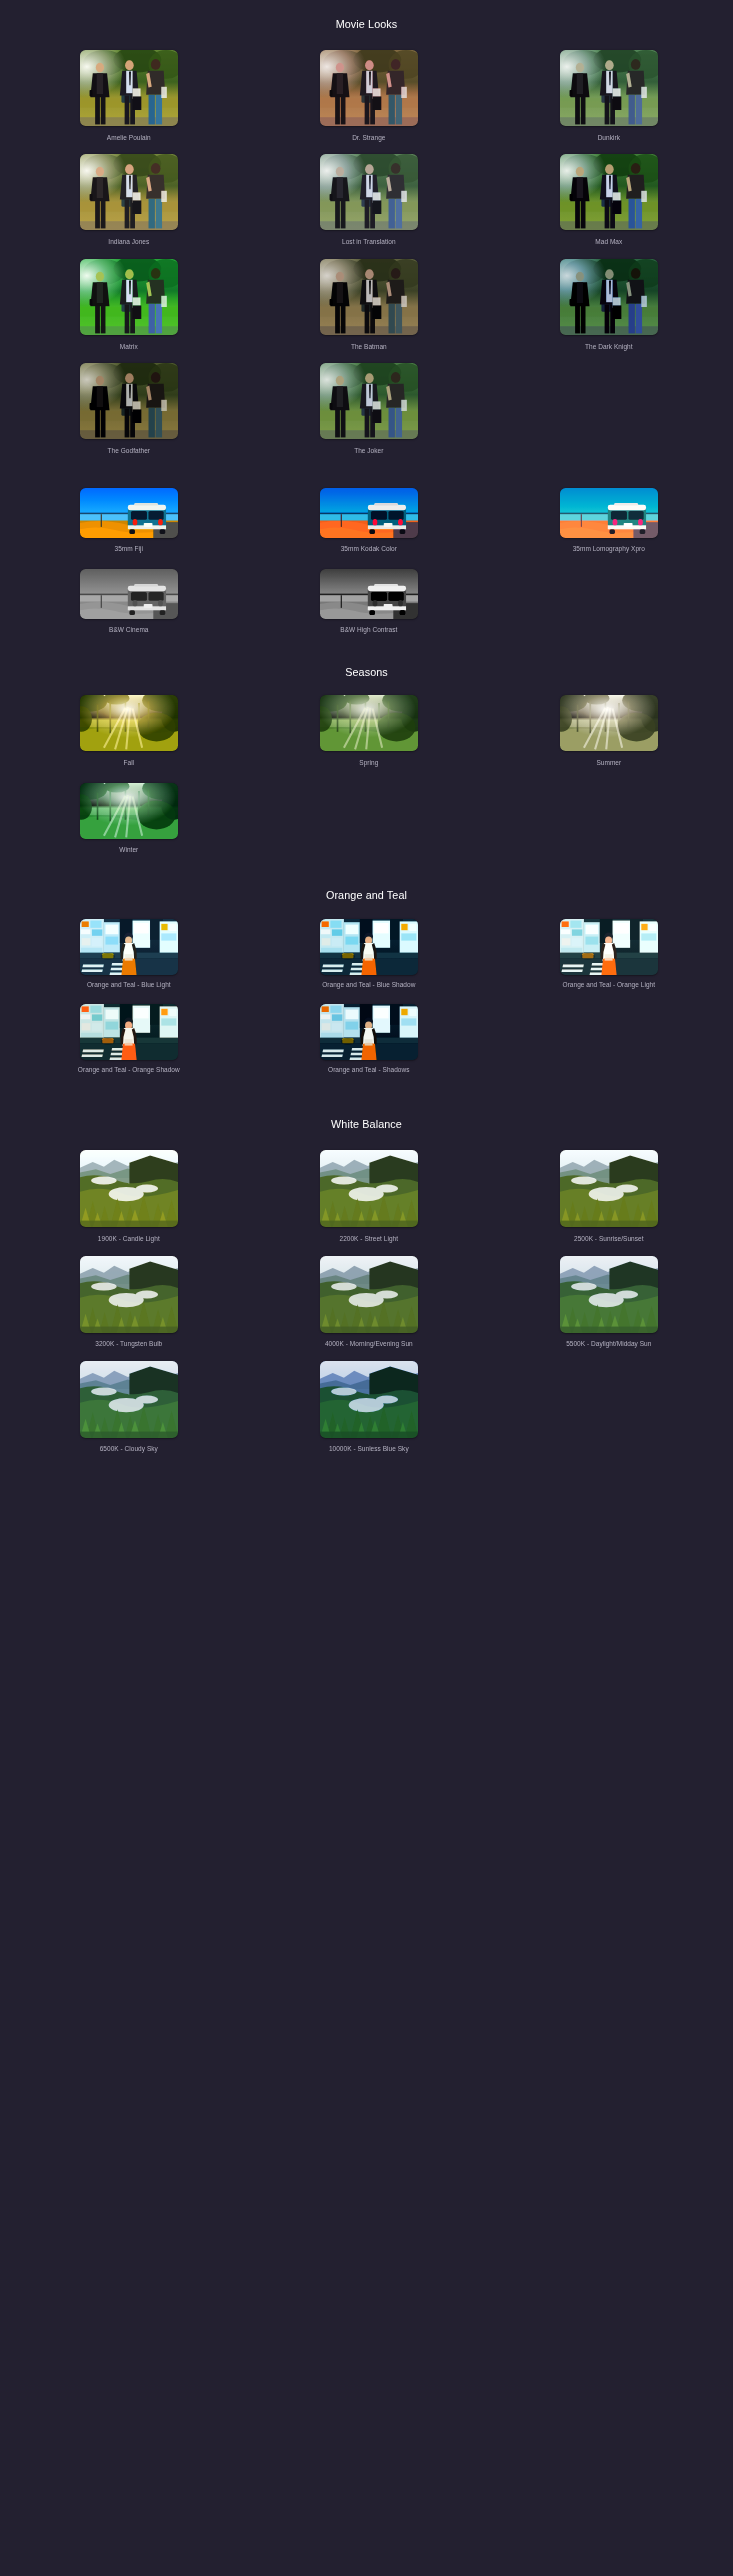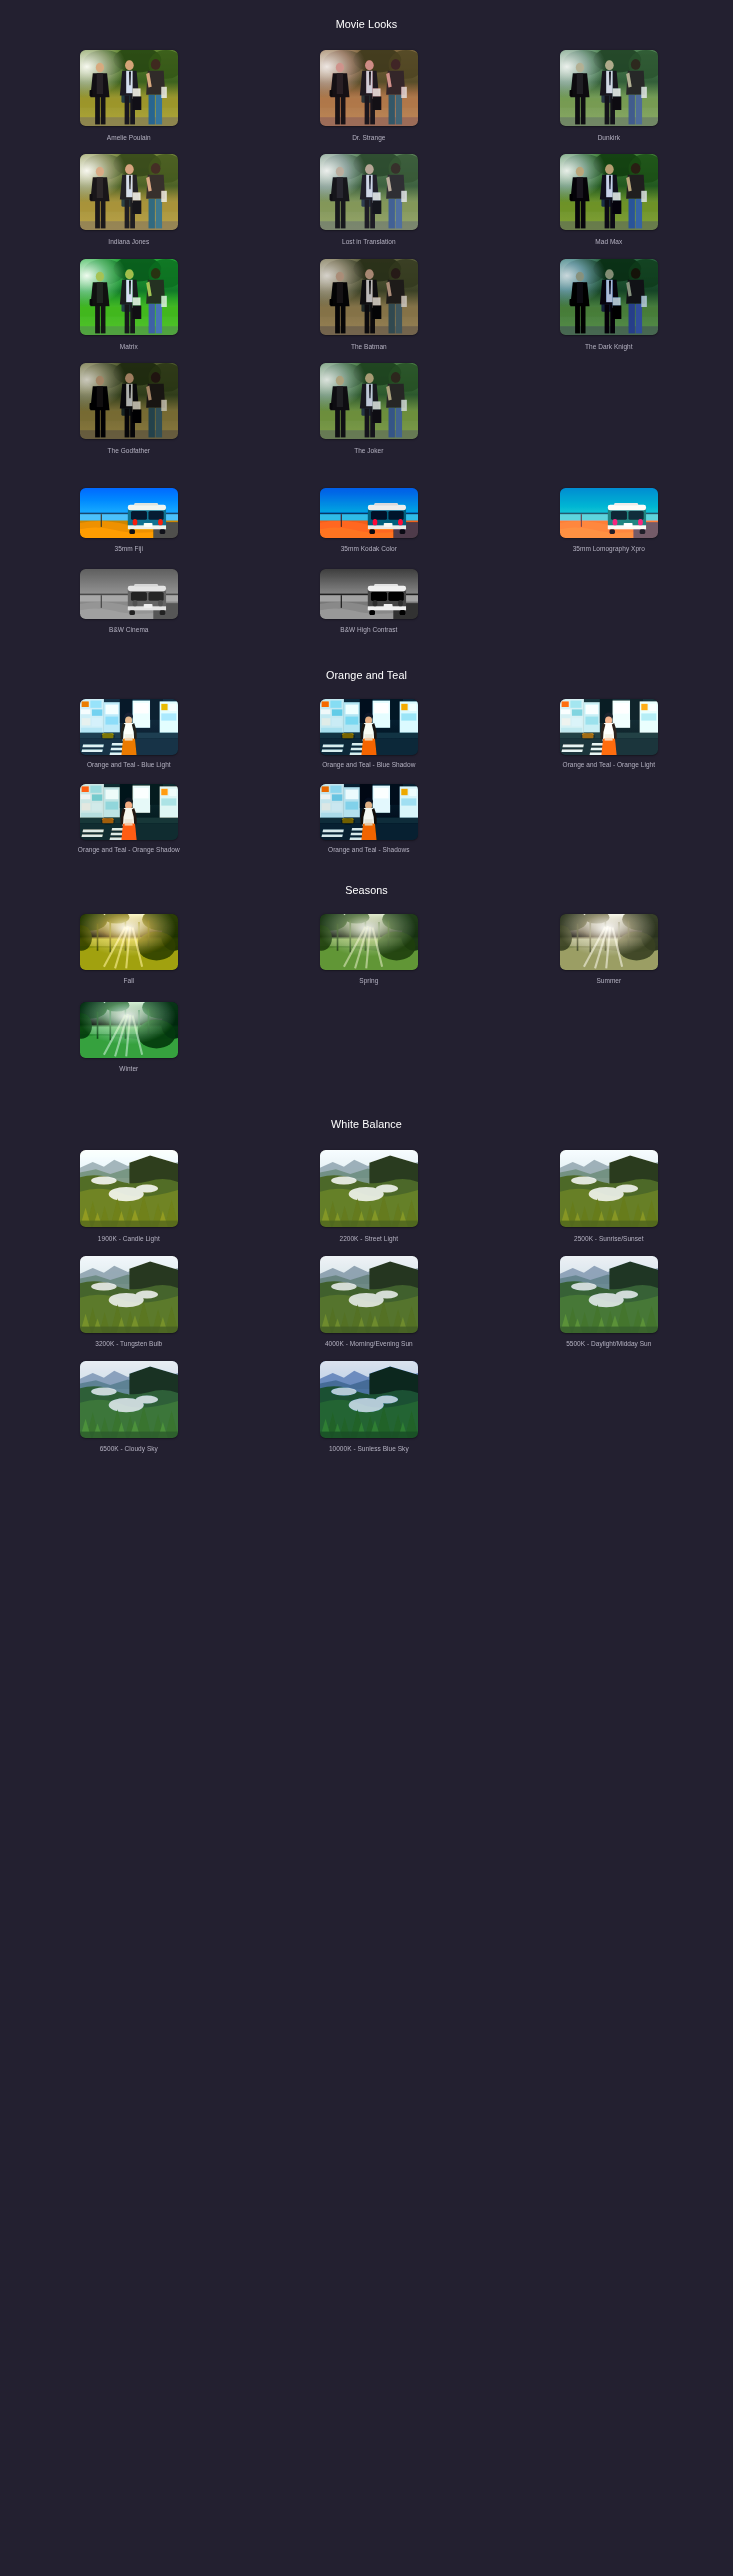--- a/index.html
+++ b/index.html
@@ -952,20 +952,226 @@
  <rect x="26" y="33" width="1.5" height="16" fill="#4b4034"></rect>
 </svg>
             </div>
             <div class="tint" style="background: rgba(0, 0, 0, 0.06); mix-blend-mode: normal;"></div>
           </div>
           <div class="caption">B&amp;W High Contrast</div>
         </div>
       </div>
   </section>
 
+  <section class="section" id="sec-season">
+    <h2 class="section-title">Seasons</h2>
+    <div class="grid">
+        <div class="cell">
+          <div class="thumb-wrap">
+            <div class="thumb" style="filter: saturate(1.5) brightness(1.02) contrast(1.05) hue-rotate(-14deg);">
+<svg viewBox="0 0 123 70" preserveAspectRatio="none" xmlns="http://www.w3.org/2000/svg">
+ <defs>
+  <linearGradient id="fg3_0" x1="0" y1="0" x2="0" y2="1">
+   <stop offset="0" stop-color="#dfe9d6"></stop>
+                    <stop offset="0.4" stop-color="#8fa martin"></stop>
+   <stop offset="0.45" stop-color="#93a861"></stop>
+                    <stop offset="1" stop-color="#48642c"></stop>
+                  </linearGradient>
+  <radialGradient id="fr3_0" cx="0.48" cy="0.26" r="0.5">
+   <stop offset="0" stop-color="#ffffff" stop-opacity="0.92"></stop>
+   <stop offset="0.5" stop-color="#fff6cf" stop-opacity="0.35"></stop>
+   <stop offset="1" stop-color="#ffffff" stop-opacity="0"></stop>
+                  </radialGradient>
+ </defs>
+ <rect width="123" height="70" fill="url(#fg3_0)"></rect>
+ <rect x="0" y="40" width="123" height="30" fill="#5d7a33"></rect>
+ <path d="M0 44 q30 -5 62 1 q32 6 61 -2 v27 H0 z" fill="#6e8c3c"></path>
+ <g fill="#1b2e12" opacity="0.95">
+  <ellipse cx="12" cy="8" rx="22" ry="13"></ellipse>
+  <ellipse cx="104" cy="7" rx="26" ry="14"></ellipse>
+  <ellipse cx="118" cy="28" rx="16" ry="18"></ellipse>
+  <ellipse cx="46" cy="4" rx="16" ry="8"></ellipse>
+ </g>
+ <g fill="#24380f" opacity="0.9">
+  <ellipse cx="2" cy="30" rx="13" ry="16"></ellipse>
+  <ellipse cx="96" cy="40" rx="24" ry="18"></ellipse>
+ </g>
+ <g stroke="#2a3c16" stroke-width="2.1" opacity="0.9">
+  <line x1="22" y1="12" x2="22" y2="46"></line>
+                  <line x1="38" y1="8" x2="38" y2="48"></line>
+  <line x1="57" y1="6" x2="57" y2="46"></line>
+                  <line x1="74" y1="10" x2="74" y2="44"></line>
+  <line x1="86" y1="8" x2="86" y2="42"></line>
+ </g>
+ <rect width="123" height="70" fill="url(#fr3_0)"></rect>
+ <g stroke="#fffbe2" stroke-width="2.6" opacity="0.5">
+  <line x1="57" y1="16" x2="30" y2="66"></line>
+                  <line x1="60" y1="15" x2="44" y2="68"></line>
+  <line x1="63" y1="16" x2="58" y2="68"></line>
+                  <line x1="66" y1="17" x2="78" y2="66"></line>
+ </g>
+</svg>
+            </div>
+            <div class="tint" style="background: rgba(235, 200, 40, 0.3); mix-blend-mode: overlay;"></div>
+          </div>
+          <div class="caption">Fall</div>
+        </div>
+        <div class="cell">
+          <div class="thumb-wrap">
+            <div class="thumb" style="filter: saturate(1.1) brightness(0.98) contrast(1) hue-rotate(6deg);">
+<svg viewBox="0 0 123 70" preserveAspectRatio="none" xmlns="http://www.w3.org/2000/svg">
+ <defs>
+  <linearGradient id="fg3_1" x1="0" y1="0" x2="0" y2="1">
+   <stop offset="0" stop-color="#dfe9d6"></stop>
+                    <stop offset="0.4" stop-color="#8fa martin"></stop>
+   <stop offset="0.45" stop-color="#93a861"></stop>
+                    <stop offset="1" stop-color="#48642c"></stop>
+                  </linearGradient>
+  <radialGradient id="fr3_1" cx="0.48" cy="0.26" r="0.5">
+   <stop offset="0" stop-color="#ffffff" stop-opacity="0.92"></stop>
+   <stop offset="0.5" stop-color="#fff6cf" stop-opacity="0.35"></stop>
+   <stop offset="1" stop-color="#ffffff" stop-opacity="0"></stop>
+                  </radialGradient>
+ </defs>
+ <rect width="123" height="70" fill="url(#fg3_1)"></rect>
+ <rect x="0" y="40" width="123" height="30" fill="#5d7a33"></rect>
+ <path d="M0 44 q30 -5 62 1 q32 6 61 -2 v27 H0 z" fill="#6e8c3c"></path>
+ <g fill="#1b2e12" opacity="0.95">
+  <ellipse cx="12" cy="8" rx="22" ry="13"></ellipse>
+  <ellipse cx="104" cy="7" rx="26" ry="14"></ellipse>
+  <ellipse cx="118" cy="28" rx="16" ry="18"></ellipse>
+  <ellipse cx="46" cy="4" rx="16" ry="8"></ellipse>
+ </g>
+ <g fill="#24380f" opacity="0.9">
+  <ellipse cx="2" cy="30" rx="13" ry="16"></ellipse>
+  <ellipse cx="96" cy="40" rx="24" ry="18"></ellipse>
+ </g>
+ <g stroke="#2a3c16" stroke-width="2.1" opacity="0.9">
+  <line x1="22" y1="12" x2="22" y2="46"></line>
+                  <line x1="38" y1="8" x2="38" y2="48"></line>
+  <line x1="57" y1="6" x2="57" y2="46"></line>
+                  <line x1="74" y1="10" x2="74" y2="44"></line>
+  <line x1="86" y1="8" x2="86" y2="42"></line>
+ </g>
+ <rect width="123" height="70" fill="url(#fr3_1)"></rect>
+ <g stroke="#fffbe2" stroke-width="2.6" opacity="0.5">
+  <line x1="57" y1="16" x2="30" y2="66"></line>
+                  <line x1="60" y1="15" x2="44" y2="68"></line>
+  <line x1="63" y1="16" x2="58" y2="68"></line>
+                  <line x1="66" y1="17" x2="78" y2="66"></line>
+ </g>
+</svg>
+            </div>
+            <div class="tint" style="background: rgba(110, 200, 110, 0.16); mix-blend-mode: overlay;"></div>
+          </div>
+          <div class="caption">Spring</div>
+        </div>
+        <div class="cell">
+          <div class="thumb-wrap">
+            <div class="thumb" style="filter: saturate(0.55) brightness(1.05) contrast(1) hue-rotate(-6deg);">
+<svg viewBox="0 0 123 70" preserveAspectRatio="none" xmlns="http://www.w3.org/2000/svg">
+ <defs>
+  <linearGradient id="fg3_2" x1="0" y1="0" x2="0" y2="1">
+   <stop offset="0" stop-color="#dfe9d6"></stop>
+                    <stop offset="0.4" stop-color="#8fa martin"></stop>
+   <stop offset="0.45" stop-color="#93a861"></stop>
+                    <stop offset="1" stop-color="#48642c"></stop>
+                  </linearGradient>
+  <radialGradient id="fr3_2" cx="0.48" cy="0.26" r="0.5">
+   <stop offset="0" stop-color="#ffffff" stop-opacity="0.92"></stop>
+   <stop offset="0.5" stop-color="#fff6cf" stop-opacity="0.35"></stop>
+   <stop offset="1" stop-color="#ffffff" stop-opacity="0"></stop>
+                  </radialGradient>
+ </defs>
+ <rect width="123" height="70" fill="url(#fg3_2)"></rect>
+ <rect x="0" y="40" width="123" height="30" fill="#5d7a33"></rect>
+ <path d="M0 44 q30 -5 62 1 q32 6 61 -2 v27 H0 z" fill="#6e8c3c"></path>
+ <g fill="#1b2e12" opacity="0.95">
+  <ellipse cx="12" cy="8" rx="22" ry="13"></ellipse>
+  <ellipse cx="104" cy="7" rx="26" ry="14"></ellipse>
+  <ellipse cx="118" cy="28" rx="16" ry="18"></ellipse>
+  <ellipse cx="46" cy="4" rx="16" ry="8"></ellipse>
+ </g>
+ <g fill="#24380f" opacity="0.9">
+  <ellipse cx="2" cy="30" rx="13" ry="16"></ellipse>
+  <ellipse cx="96" cy="40" rx="24" ry="18"></ellipse>
+ </g>
+ <g stroke="#2a3c16" stroke-width="2.1" opacity="0.9">
+  <line x1="22" y1="12" x2="22" y2="46"></line>
+                  <line x1="38" y1="8" x2="38" y2="48"></line>
+  <line x1="57" y1="6" x2="57" y2="46"></line>
+                  <line x1="74" y1="10" x2="74" y2="44"></line>
+  <line x1="86" y1="8" x2="86" y2="42"></line>
+ </g>
+ <rect width="123" height="70" fill="url(#fr3_2)"></rect>
+ <g stroke="#fffbe2" stroke-width="2.6" opacity="0.5">
+  <line x1="57" y1="16" x2="30" y2="66"></line>
+                  <line x1="60" y1="15" x2="44" y2="68"></line>
+  <line x1="63" y1="16" x2="58" y2="68"></line>
+                  <line x1="66" y1="17" x2="78" y2="66"></line>
+ </g>
+</svg>
+            </div>
+            <div class="tint" style="background: rgba(230, 205, 160, 0.26); mix-blend-mode: overlay;"></div>
+          </div>
+          <div class="caption">Summer</div>
+        </div>
+        <div class="cell">
+          <div class="thumb-wrap">
+            <div class="thumb" style="filter: saturate(1.2) brightness(0.94) contrast(1.12) hue-rotate(30deg);">
+<svg viewBox="0 0 123 70" preserveAspectRatio="none" xmlns="http://www.w3.org/2000/svg">
+ <defs>
+  <linearGradient id="fg3_3" x1="0" y1="0" x2="0" y2="1">
+   <stop offset="0" stop-color="#dfe9d6"></stop>
+                    <stop offset="0.4" stop-color="#8fa martin"></stop>
+   <stop offset="0.45" stop-color="#93a861"></stop>
+                    <stop offset="1" stop-color="#48642c"></stop>
+                  </linearGradient>
+  <radialGradient id="fr3_3" cx="0.48" cy="0.26" r="0.5">
+   <stop offset="0" stop-color="#ffffff" stop-opacity="0.92"></stop>
+   <stop offset="0.5" stop-color="#fff6cf" stop-opacity="0.35"></stop>
+   <stop offset="1" stop-color="#ffffff" stop-opacity="0"></stop>
+                  </radialGradient>
+ </defs>
+ <rect width="123" height="70" fill="url(#fg3_3)"></rect>
+ <rect x="0" y="40" width="123" height="30" fill="#5d7a33"></rect>
+ <path d="M0 44 q30 -5 62 1 q32 6 61 -2 v27 H0 z" fill="#6e8c3c"></path>
+ <g fill="#1b2e12" opacity="0.95">
+  <ellipse cx="12" cy="8" rx="22" ry="13"></ellipse>
+  <ellipse cx="104" cy="7" rx="26" ry="14"></ellipse>
+  <ellipse cx="118" cy="28" rx="16" ry="18"></ellipse>
+  <ellipse cx="46" cy="4" rx="16" ry="8"></ellipse>
+ </g>
+ <g fill="#24380f" opacity="0.9">
+  <ellipse cx="2" cy="30" rx="13" ry="16"></ellipse>
+  <ellipse cx="96" cy="40" rx="24" ry="18"></ellipse>
+ </g>
+ <g stroke="#2a3c16" stroke-width="2.1" opacity="0.9">
+  <line x1="22" y1="12" x2="22" y2="46"></line>
+                  <line x1="38" y1="8" x2="38" y2="48"></line>
+  <line x1="57" y1="6" x2="57" y2="46"></line>
+                  <line x1="74" y1="10" x2="74" y2="44"></line>
+  <line x1="86" y1="8" x2="86" y2="42"></line>
+ </g>
+ <rect width="123" height="70" fill="url(#fr3_3)"></rect>
+ <g stroke="#fffbe2" stroke-width="2.6" opacity="0.5">
+  <line x1="57" y1="16" x2="30" y2="66"></line>
+                  <line x1="60" y1="15" x2="44" y2="68"></line>
+  <line x1="63" y1="16" x2="58" y2="68"></line>
+                  <line x1="66" y1="17" x2="78" y2="66"></line>
+ </g>
+</svg>
+            </div>
+            <div class="tint" style="background: rgba(90, 220, 190, 0.22); mix-blend-mode: overlay;"></div>
+          </div>
+          <div class="caption">Winter</div>
+        </div>
+      </div>
+  </section>
+
   <section class="section" id="sec-ot">
     <h2 class="section-title">Orange and Teal</h2>
     <div class="grid">
         <div class="cell">
           <div class="thumb-wrap">
             <div class="thumb" style="filter: saturate(1.25) brightness(1.05) contrast(1.05) hue-rotate(8deg);">
 <svg viewBox="0 0 123 70" preserveAspectRatio="none" xmlns="http://www.w3.org/2000/svg">
  <defs>
                   <linearGradient id="sg2_0" x1="0" y1="0" x2="0" y2="1">
   <stop offset="0" stop-color="#1a2e38"></stop>
@@ -1278,226 +1484,20 @@
  <ellipse cx="35" cy="47" rx="9" ry="4" fill="#0e1a1f" opacity="0.5"></ellipse>
 </svg>
             </div>
             <div class="tint" style="background: rgba(90, 190, 205, 0.12); mix-blend-mode: overlay;"></div>
           </div>
           <div class="caption">Orange and Teal - Shadows</div>
         </div>
       </div>
   </section>
 
-  <section class="section" id="sec-season">
-    <h2 class="section-title">Seasons</h2>
-    <div class="grid">
-        <div class="cell">
-          <div class="thumb-wrap">
-            <div class="thumb" style="filter: saturate(1.5) brightness(1.02) contrast(1.05) hue-rotate(-14deg);">
-<svg viewBox="0 0 123 70" preserveAspectRatio="none" xmlns="http://www.w3.org/2000/svg">
- <defs>
-  <linearGradient id="fg3_0" x1="0" y1="0" x2="0" y2="1">
-   <stop offset="0" stop-color="#dfe9d6"></stop>
-                    <stop offset="0.4" stop-color="#8fa martin"></stop>
-   <stop offset="0.45" stop-color="#93a861"></stop>
-                    <stop offset="1" stop-color="#48642c"></stop>
-                  </linearGradient>
-  <radialGradient id="fr3_0" cx="0.48" cy="0.26" r="0.5">
-   <stop offset="0" stop-color="#ffffff" stop-opacity="0.92"></stop>
-   <stop offset="0.5" stop-color="#fff6cf" stop-opacity="0.35"></stop>
-   <stop offset="1" stop-color="#ffffff" stop-opacity="0"></stop>
-                  </radialGradient>
- </defs>
- <rect width="123" height="70" fill="url(#fg3_0)"></rect>
- <rect x="0" y="40" width="123" height="30" fill="#5d7a33"></rect>
- <path d="M0 44 q30 -5 62 1 q32 6 61 -2 v27 H0 z" fill="#6e8c3c"></path>
- <g fill="#1b2e12" opacity="0.95">
-  <ellipse cx="12" cy="8" rx="22" ry="13"></ellipse>
-  <ellipse cx="104" cy="7" rx="26" ry="14"></ellipse>
-  <ellipse cx="118" cy="28" rx="16" ry="18"></ellipse>
-  <ellipse cx="46" cy="4" rx="16" ry="8"></ellipse>
- </g>
- <g fill="#24380f" opacity="0.9">
-  <ellipse cx="2" cy="30" rx="13" ry="16"></ellipse>
-  <ellipse cx="96" cy="40" rx="24" ry="18"></ellipse>
- </g>
- <g stroke="#2a3c16" stroke-width="2.1" opacity="0.9">
-  <line x1="22" y1="12" x2="22" y2="46"></line>
-                  <line x1="38" y1="8" x2="38" y2="48"></line>
-  <line x1="57" y1="6" x2="57" y2="46"></line>
-                  <line x1="74" y1="10" x2="74" y2="44"></line>
-  <line x1="86" y1="8" x2="86" y2="42"></line>
- </g>
- <rect width="123" height="70" fill="url(#fr3_0)"></rect>
- <g stroke="#fffbe2" stroke-width="2.6" opacity="0.5">
-  <line x1="57" y1="16" x2="30" y2="66"></line>
-                  <line x1="60" y1="15" x2="44" y2="68"></line>
-  <line x1="63" y1="16" x2="58" y2="68"></line>
-                  <line x1="66" y1="17" x2="78" y2="66"></line>
- </g>
-</svg>
-            </div>
-            <div class="tint" style="background: rgba(235, 200, 40, 0.3); mix-blend-mode: overlay;"></div>
-          </div>
-          <div class="caption">Fall</div>
-        </div>
-        <div class="cell">
-          <div class="thumb-wrap">
-            <div class="thumb" style="filter: saturate(1.1) brightness(0.98) contrast(1) hue-rotate(6deg);">
-<svg viewBox="0 0 123 70" preserveAspectRatio="none" xmlns="http://www.w3.org/2000/svg">
- <defs>
-  <linearGradient id="fg3_1" x1="0" y1="0" x2="0" y2="1">
-   <stop offset="0" stop-color="#dfe9d6"></stop>
-                    <stop offset="0.4" stop-color="#8fa martin"></stop>
-   <stop offset="0.45" stop-color="#93a861"></stop>
-                    <stop offset="1" stop-color="#48642c"></stop>
-                  </linearGradient>
-  <radialGradient id="fr3_1" cx="0.48" cy="0.26" r="0.5">
-   <stop offset="0" stop-color="#ffffff" stop-opacity="0.92"></stop>
-   <stop offset="0.5" stop-color="#fff6cf" stop-opacity="0.35"></stop>
-   <stop offset="1" stop-color="#ffffff" stop-opacity="0"></stop>
-                  </radialGradient>
- </defs>
- <rect width="123" height="70" fill="url(#fg3_1)"></rect>
- <rect x="0" y="40" width="123" height="30" fill="#5d7a33"></rect>
- <path d="M0 44 q30 -5 62 1 q32 6 61 -2 v27 H0 z" fill="#6e8c3c"></path>
- <g fill="#1b2e12" opacity="0.95">
-  <ellipse cx="12" cy="8" rx="22" ry="13"></ellipse>
-  <ellipse cx="104" cy="7" rx="26" ry="14"></ellipse>
-  <ellipse cx="118" cy="28" rx="16" ry="18"></ellipse>
-  <ellipse cx="46" cy="4" rx="16" ry="8"></ellipse>
- </g>
- <g fill="#24380f" opacity="0.9">
-  <ellipse cx="2" cy="30" rx="13" ry="16"></ellipse>
-  <ellipse cx="96" cy="40" rx="24" ry="18"></ellipse>
- </g>
- <g stroke="#2a3c16" stroke-width="2.1" opacity="0.9">
-  <line x1="22" y1="12" x2="22" y2="46"></line>
-                  <line x1="38" y1="8" x2="38" y2="48"></line>
-  <line x1="57" y1="6" x2="57" y2="46"></line>
-                  <line x1="74" y1="10" x2="74" y2="44"></line>
-  <line x1="86" y1="8" x2="86" y2="42"></line>
- </g>
- <rect width="123" height="70" fill="url(#fr3_1)"></rect>
- <g stroke="#fffbe2" stroke-width="2.6" opacity="0.5">
-  <line x1="57" y1="16" x2="30" y2="66"></line>
-                  <line x1="60" y1="15" x2="44" y2="68"></line>
-  <line x1="63" y1="16" x2="58" y2="68"></line>
-                  <line x1="66" y1="17" x2="78" y2="66"></line>
- </g>
-</svg>
-            </div>
-            <div class="tint" style="background: rgba(110, 200, 110, 0.16); mix-blend-mode: overlay;"></div>
-          </div>
-          <div class="caption">Spring</div>
-        </div>
-        <div class="cell">
-          <div class="thumb-wrap">
-            <div class="thumb" style="filter: saturate(0.55) brightness(1.05) contrast(1) hue-rotate(-6deg);">
-<svg viewBox="0 0 123 70" preserveAspectRatio="none" xmlns="http://www.w3.org/2000/svg">
- <defs>
-  <linearGradient id="fg3_2" x1="0" y1="0" x2="0" y2="1">
-   <stop offset="0" stop-color="#dfe9d6"></stop>
-                    <stop offset="0.4" stop-color="#8fa martin"></stop>
-   <stop offset="0.45" stop-color="#93a861"></stop>
-                    <stop offset="1" stop-color="#48642c"></stop>
-                  </linearGradient>
-  <radialGradient id="fr3_2" cx="0.48" cy="0.26" r="0.5">
-   <stop offset="0" stop-color="#ffffff" stop-opacity="0.92"></stop>
-   <stop offset="0.5" stop-color="#fff6cf" stop-opacity="0.35"></stop>
-   <stop offset="1" stop-color="#ffffff" stop-opacity="0"></stop>
-                  </radialGradient>
- </defs>
- <rect width="123" height="70" fill="url(#fg3_2)"></rect>
- <rect x="0" y="40" width="123" height="30" fill="#5d7a33"></rect>
- <path d="M0 44 q30 -5 62 1 q32 6 61 -2 v27 H0 z" fill="#6e8c3c"></path>
- <g fill="#1b2e12" opacity="0.95">
-  <ellipse cx="12" cy="8" rx="22" ry="13"></ellipse>
-  <ellipse cx="104" cy="7" rx="26" ry="14"></ellipse>
-  <ellipse cx="118" cy="28" rx="16" ry="18"></ellipse>
-  <ellipse cx="46" cy="4" rx="16" ry="8"></ellipse>
- </g>
- <g fill="#24380f" opacity="0.9">
-  <ellipse cx="2" cy="30" rx="13" ry="16"></ellipse>
-  <ellipse cx="96" cy="40" rx="24" ry="18"></ellipse>
- </g>
- <g stroke="#2a3c16" stroke-width="2.1" opacity="0.9">
-  <line x1="22" y1="12" x2="22" y2="46"></line>
-                  <line x1="38" y1="8" x2="38" y2="48"></line>
-  <line x1="57" y1="6" x2="57" y2="46"></line>
-                  <line x1="74" y1="10" x2="74" y2="44"></line>
-  <line x1="86" y1="8" x2="86" y2="42"></line>
- </g>
- <rect width="123" height="70" fill="url(#fr3_2)"></rect>
- <g stroke="#fffbe2" stroke-width="2.6" opacity="0.5">
-  <line x1="57" y1="16" x2="30" y2="66"></line>
-                  <line x1="60" y1="15" x2="44" y2="68"></line>
-  <line x1="63" y1="16" x2="58" y2="68"></line>
-                  <line x1="66" y1="17" x2="78" y2="66"></line>
- </g>
-</svg>
-            </div>
-            <div class="tint" style="background: rgba(230, 205, 160, 0.26); mix-blend-mode: overlay;"></div>
-          </div>
-          <div class="caption">Summer</div>
-        </div>
-        <div class="cell">
-          <div class="thumb-wrap">
-            <div class="thumb" style="filter: saturate(1.2) brightness(0.94) contrast(1.12) hue-rotate(30deg);">
-<svg viewBox="0 0 123 70" preserveAspectRatio="none" xmlns="http://www.w3.org/2000/svg">
- <defs>
-  <linearGradient id="fg3_3" x1="0" y1="0" x2="0" y2="1">
-   <stop offset="0" stop-color="#dfe9d6"></stop>
-                    <stop offset="0.4" stop-color="#8fa martin"></stop>
-   <stop offset="0.45" stop-color="#93a861"></stop>
-                    <stop offset="1" stop-color="#48642c"></stop>
-                  </linearGradient>
-  <radialGradient id="fr3_3" cx="0.48" cy="0.26" r="0.5">
-   <stop offset="0" stop-color="#ffffff" stop-opacity="0.92"></stop>
-   <stop offset="0.5" stop-color="#fff6cf" stop-opacity="0.35"></stop>
-   <stop offset="1" stop-color="#ffffff" stop-opacity="0"></stop>
-                  </radialGradient>
- </defs>
- <rect width="123" height="70" fill="url(#fg3_3)"></rect>
- <rect x="0" y="40" width="123" height="30" fill="#5d7a33"></rect>
- <path d="M0 44 q30 -5 62 1 q32 6 61 -2 v27 H0 z" fill="#6e8c3c"></path>
- <g fill="#1b2e12" opacity="0.95">
-  <ellipse cx="12" cy="8" rx="22" ry="13"></ellipse>
-  <ellipse cx="104" cy="7" rx="26" ry="14"></ellipse>
-  <ellipse cx="118" cy="28" rx="16" ry="18"></ellipse>
-  <ellipse cx="46" cy="4" rx="16" ry="8"></ellipse>
- </g>
- <g fill="#24380f" opacity="0.9">
-  <ellipse cx="2" cy="30" rx="13" ry="16"></ellipse>
-  <ellipse cx="96" cy="40" rx="24" ry="18"></ellipse>
- </g>
- <g stroke="#2a3c16" stroke-width="2.1" opacity="0.9">
-  <line x1="22" y1="12" x2="22" y2="46"></line>
-                  <line x1="38" y1="8" x2="38" y2="48"></line>
-  <line x1="57" y1="6" x2="57" y2="46"></line>
-                  <line x1="74" y1="10" x2="74" y2="44"></line>
-  <line x1="86" y1="8" x2="86" y2="42"></line>
- </g>
- <rect width="123" height="70" fill="url(#fr3_3)"></rect>
- <g stroke="#fffbe2" stroke-width="2.6" opacity="0.5">
-  <line x1="57" y1="16" x2="30" y2="66"></line>
-                  <line x1="60" y1="15" x2="44" y2="68"></line>
-  <line x1="63" y1="16" x2="58" y2="68"></line>
-                  <line x1="66" y1="17" x2="78" y2="66"></line>
- </g>
-</svg>
-            </div>
-            <div class="tint" style="background: rgba(90, 220, 190, 0.22); mix-blend-mode: overlay;"></div>
-          </div>
-          <div class="caption">Winter</div>
-        </div>
-      </div>
-  </section>
-
   <section class="section" id="sec-wb">
     <h2 class="section-title">White Balance</h2>
     <div class="grid">
         <div class="cell">
           <div class="thumb-wrap">
             <div class="thumb" style="filter: saturate(1.15) brightness(1.06) contrast(1) hue-rotate(-10deg);">
 <svg viewBox="0 0 123 96" preserveAspectRatio="none" xmlns="http://www.w3.org/2000/svg">
  <defs>
                   <linearGradient id="mt4_0" x1="0" y1="0" x2="0" y2="1">
   <stop offset="0" stop-color="#eef3f6"></stop>

